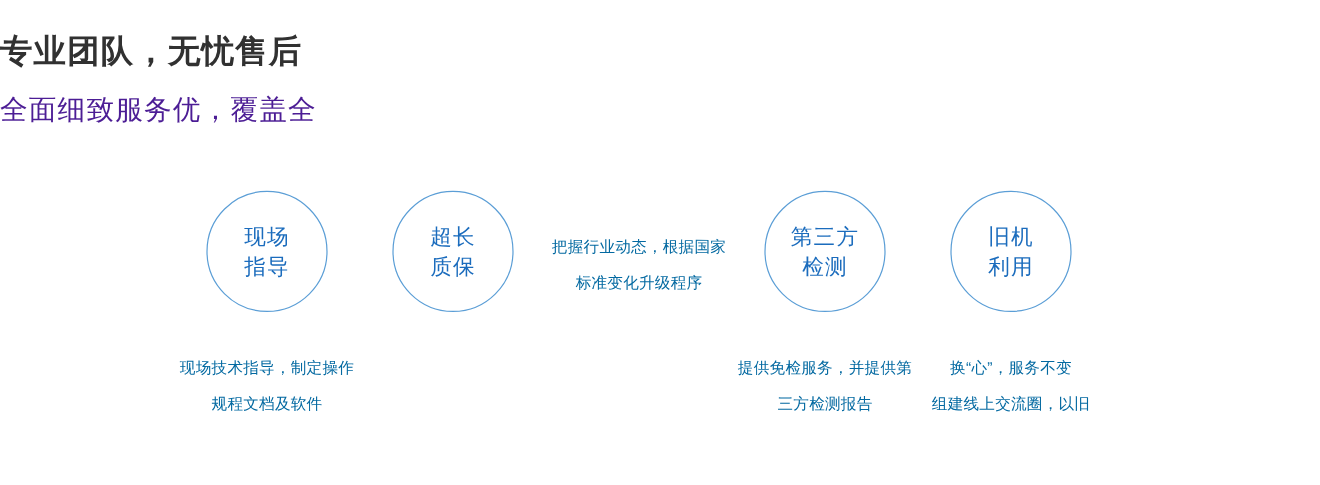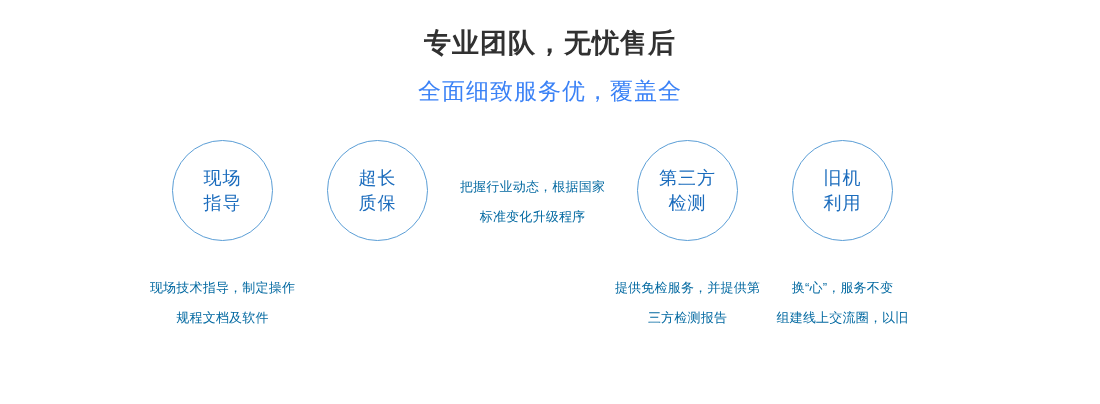--- a/index.html
+++ b/index.html
@@ -20,42 +20,42 @@
     height: 404px;
     box-sizing: border-box;
   }
 
   
   .heading {
     position: absolute;
     top: 26px;
     left: 0;
     width: 1100px;
-    text-align: center;
+    text-align: left;
   }
   .heading-title {
     font-size: 27px;
     font-weight: bold;
     line-height: 34px;
     color: #313131;
     letter-spacing: 1px;
   }
   .heading-subtitle {
     margin-top: 16px;
     font-size: 23px;
     font-weight: normal;
     line-height: 30px;
-    color: #3b82f6;
+    color: #4c1d95;
     letter-spacing: 1px;
   }
 
   
   .features {
     position: absolute;
-    top: 140px;
+    top: 159px;
     left: 145px;
     width: 810px;
     display: flex;
     justify-content: flex-start;
     align-items: flex-start;
   }
   .feature {
     width: 155px;
     display: flex;
     flex-direction: column;

